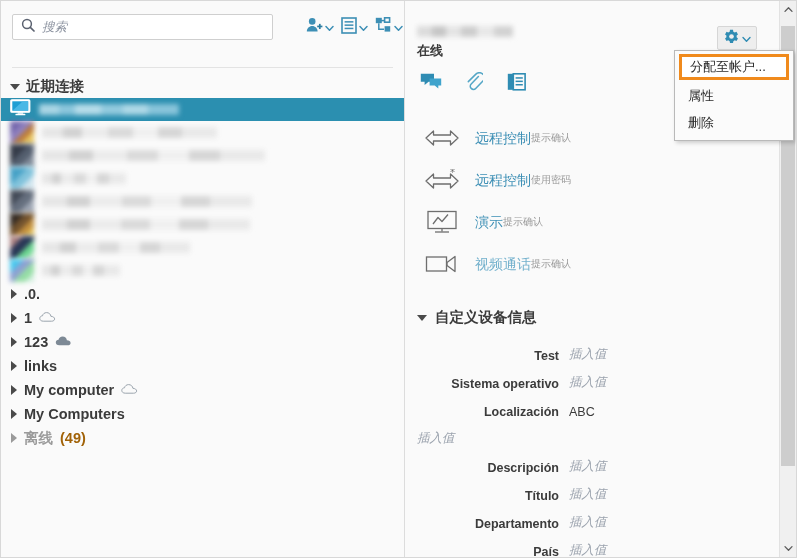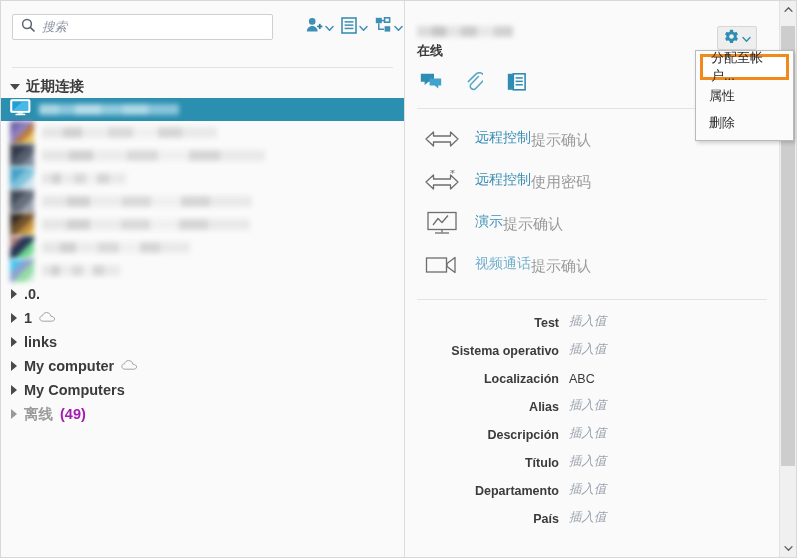--- a/index.html
+++ b/index.html
@@ -144,21 +144,21 @@
     align-items: center;
     gap: 7px;
     padding-left: 10px;
     height: 24px;
     font-size: 14.5px;
     font-weight: bold;
     color: #3b3b3b;
     cursor: pointer;
   }
   .tree-node.offline { color: #9b9b9b; font-weight: bold; }
-  .tree-node .cnt { color: #a21caf; font-weight: bold; }
+  .tree-node .cnt { color: #a16207; font-weight: bold; }
   .cloud { display:block; }
 
   
   .right-panel {
     flex: 1;
     height: 100%;
     background: #fafafa;
     position: relative;
     display: flex;
     flex-direction: column;
@@ -229,21 +229,21 @@
   .action-ico {
     width: 38px;
     display: flex;
     justify-content: center;
     align-items: center;
     flex: 0 0 38px;
   }
   .action-txt { display: flex; line-height: 1.18; }
   .action-title { font-size: 14px; color: #3d8fb5; }
   .action-title.lt { color: #72b0cc; }
-  .action-sub { font-size: 15px; color: #9a9a9a; margin-top: 2px; }
+  .action-sub { font-size: 10px; color: #9a9a9a; margin-top: 2px; }
 
   .section-head {
     display: flex;
     align-items: center;
     gap: 8px;
     padding: 10px 0 6px 12px;
     font-size: 14.5px;
     font-weight: bold;
     color: #3b3b3b;
     cursor: pointer;
@@ -302,21 +302,21 @@
     height: 440px;
     background: #cdcdcd;
     cursor: pointer;
   }
 
   
   .menu {
     position: absolute;
     right: 2px;
     top: 49px;
-    width: 99px;
+    width: 120px;
     background: #fbfbfb;
     border: 1px solid #b9b9b9;
     box-shadow: 2px 2px 4px rgba(0,0,0,.18);
     z-index: 30;
     padding: 3px 0 4px 0;
   }
   .menu-item {
     height: 27px;
     display: flex;
     align-items: center;
@@ -463,20 +463,29 @@
       <div class="tree-node">
         <span class="tri-right"></span>
         <span>1</span>
         <span class="cloud">
           <svg width="17" height="12" viewBox="0 0 17 12">
               <path d="M4.3 10.2 C1.9 10.2 0.8 8.8 0.8 7.4 C0.8 6 2 4.8 3.5 4.8 C3.9 2.9 5.5 1.6 7.6 1.6 C9.9 1.6 11.7 3.2 11.9 5.3 C14 5.4 15.6 6.5 15.6 7.9 C15.6 9.3 14.4 10.2 12.6 10.2 Z" fill="none" stroke="#9aa4ad" stroke-width="1"></path>
             </svg>
         </span>
       </div>
 
+      <div class="tree-node">
+        <span class="tri-right"></span>
+        <span>123</span>
+        <span class="cloud">
+          <svg width="17" height="12" viewBox="0 0 17 12">
+              <path d="M4.3 10.2 C1.9 10.2 0.8 8.8 0.8 7.4 C0.8 6 2 4.8 3.5 4.8 C3.9 2.9 5.5 1.6 7.6 1.6 C9.9 1.6 11.7 3.2 11.9 5.3 C14 5.4 15.6 6.5 15.6 7.9 C15.6 9.3 14.4 10.2 12.6 10.2 Z" fill="#7d8995"></path>
+            </svg>
+        </span>
+      </div>
 
       <div class="tree-node">
         <span class="tri-right"></span>
         <span>links</span>
       </div>
 
       <div class="tree-node">
         <span class="tri-right"></span>
         <span>My computer</span>
         <span class="cloud">
@@ -598,36 +607,39 @@
           </span>
           <span class="action-txt">
             <span class="action-title lt">视频通话</span>
             <span class="action-sub">提示确认</span>
           </span>
         </div>
       </div>
 
       <div class="divider"></div>
 
+      <div class="section-head">
+        <span class="tri-down"></span>
+        <span>自定义设备信息</span>
+      </div>
 
       <div class="kv-list">
         <div class="kv-row">
           <span class="kv-key">Test</span>
           <span class="kv-val ph">插入值</span>
         </div>
         <div class="kv-row">
           <span class="kv-key">Sistema operativo</span>
           <span class="kv-val ph">插入值</span>
         </div>
         <div class="kv-row">
           <span class="kv-key">Localización</span>
           <span class="kv-val">ABC</span>
         </div>
         <div class="kv-row">
-          <span class="kv-key">Alias</span>
           <span class="kv-val ph">插入值</span>
         </div>
         <div class="kv-row">
           <span class="kv-key">Descripción</span>
           <span class="kv-val ph">插入值</span>
         </div>
         <div class="kv-row">
           <span class="kv-key">Título</span>
           <span class="kv-val ph">插入值</span>
         </div>

